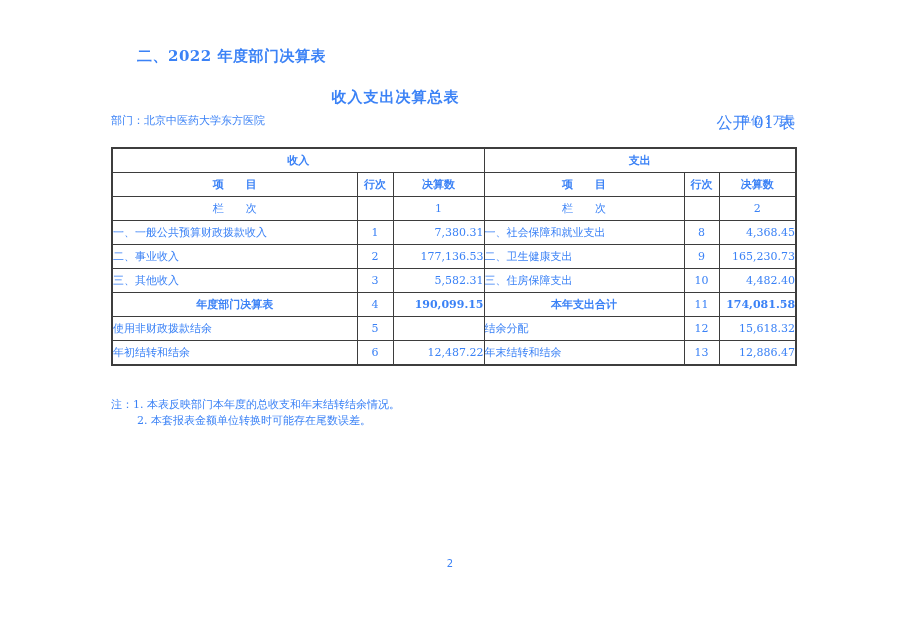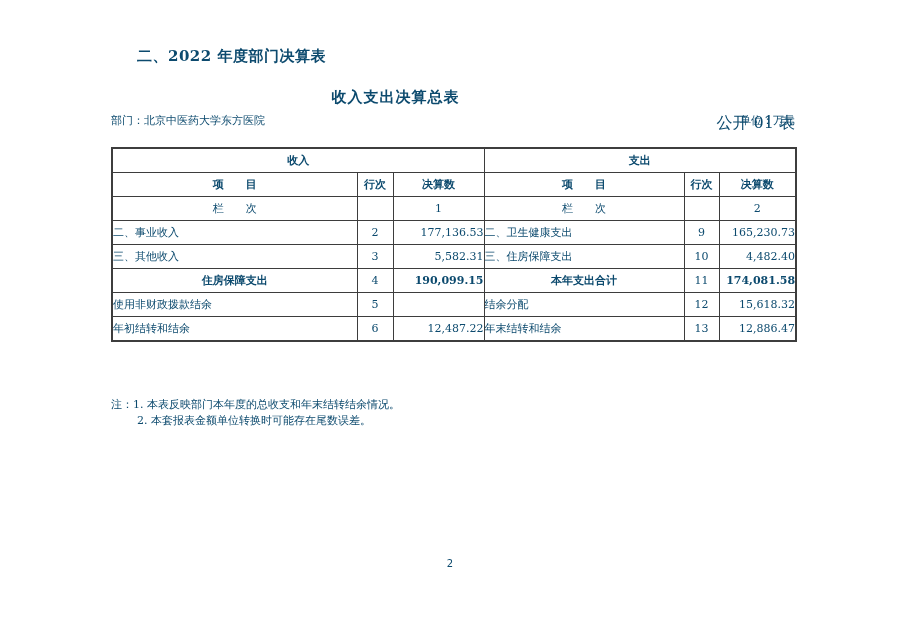--- a/index.html
+++ b/index.html
@@ -1,19 +1,19 @@
 <!DOCTYPE html>
 <html><head>
 <meta charset="utf-8">
 <style>
   * { margin:0; padding:0; box-sizing:border-box; }
   body { background:#888; }
   .page {
     width:900px; height:636px; position:relative; background:#ffffff;
-    font-family:"DejaVu Serif","Liberation Serif",serif; color:#0c4a6e;
+    font-family:"DejaVu Serif","Liberation Serif",serif; color:#3b82f6;
     margin:0 auto; overflow:hidden;
   }
   .section-title {
     position:absolute; left:137px; top:47px;
     font-size:15px; font-weight:bold; letter-spacing:0.5px;
   }
   .table-title {
     position:absolute; left:0; top:88px; width:791px; text-align:center;
     font-size:15px; font-weight:bold; letter-spacing:1px;
   }
@@ -86,37 +86,45 @@
       </tr>
       <tr>
         <td class="c">栏　　次</td>
         <td class="c"></td>
         <td class="c">1</td>
         <td class="c">栏　　次</td>
         <td class="c"></td>
         <td class="c">2</td>
       </tr>
       <tr>
+        <td class="l">一、一般公共预算财政拨款收入</td>
+        <td class="c">1</td>
+        <td class="r">7,380.31</td>
+        <td class="l">一、社会保障和就业支出</td>
+        <td class="c">8</td>
+        <td class="r">4,368.45</td>
+      </tr>
+      <tr>
         <td class="l">二、事业收入</td>
         <td class="c">2</td>
         <td class="r">177,136.53</td>
         <td class="l">二、卫生健康支出</td>
         <td class="c">9</td>
         <td class="r">165,230.73</td>
       </tr>
       <tr>
         <td class="l">三、其他收入</td>
         <td class="c">3</td>
         <td class="r">5,582.31</td>
         <td class="l">三、住房保障支出</td>
         <td class="c">10</td>
         <td class="r">4,482.40</td>
       </tr>
       <tr>
-        <td class="c b">住房保障支出</td>
+        <td class="c b">年度部门决算表</td>
         <td class="c">4</td>
         <td class="r b">190,099.15</td>
         <td class="c b">本年支出合计</td>
         <td class="c">11</td>
         <td class="r b">174,081.58</td>
       </tr>
       <tr>
         <td class="l">使用非财政拨款结余</td>
         <td class="c">5</td>
         <td class="r"></td>

